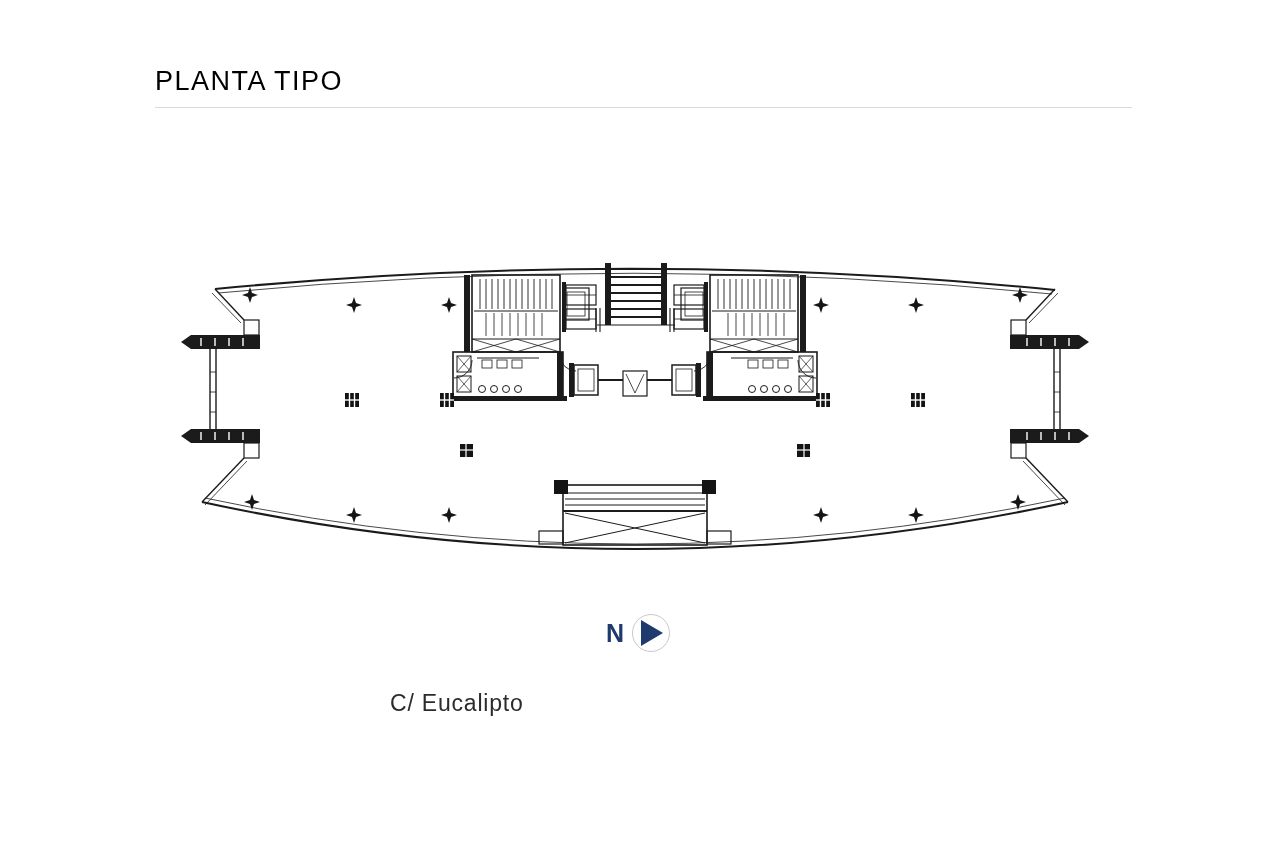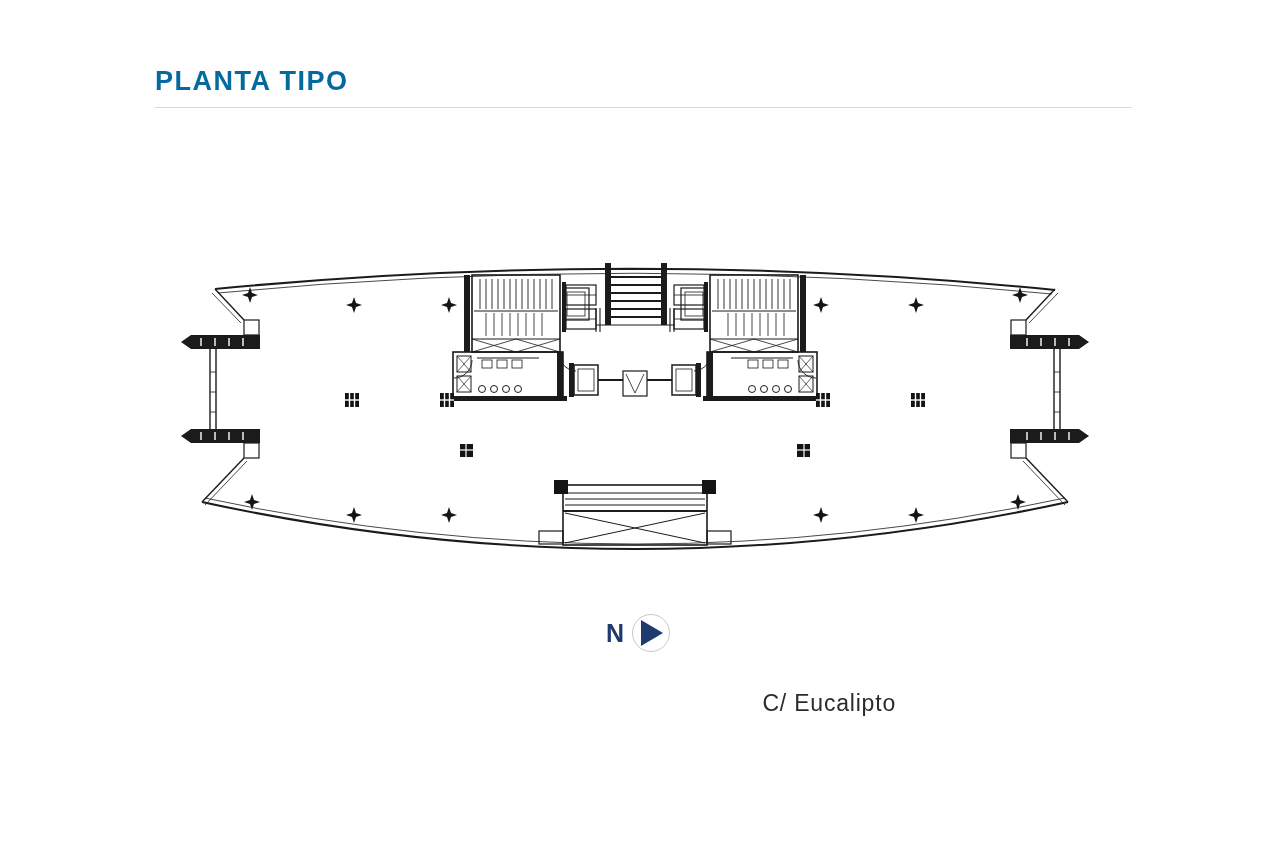--- a/index.html
+++ b/index.html
@@ -3,22 +3,22 @@
 <meta charset="utf-8">
 <style>
   html,body{margin:0;padding:0;}
   body{
     width:1280px;height:853px;background:#ffffff;position:relative;
     font-family:"Liberation Sans", sans-serif;overflow:hidden;
   }
   .abs{position:absolute;}
   #page-title{
     left:155px;top:66px;
-    font-size:27px;font-weight:700;letter-spacing:1.5px;
-    color:#0369a1;
+    font-size:27px;font-weight:400;letter-spacing:1.5px;
+    color:#000000;
   }
   #title-rule{
     left:155px;top:107px;width:977px;height:1px;background:#d9d9d9;
   }
   #plan-wrap{left:177px;top:252px;width:916px;height:312px;}
   #plan-wrap svg{display:block;}
   #compass{
     left:606px;top:614px;display:flex;align-items:center;gap:7px;
   }
   #compass .n-label{
@@ -27,21 +27,21 @@
   #compass .circle{
     width:38px;height:38px;border:1px solid #c9c9c9;border-radius:50%;
     position:relative;box-sizing:border-box;background:#fff;
   }
   #compass .tri{
     position:absolute;left:8px;top:5px;width:0;height:0;
     border-left:22px solid #1f3b6e;
     border-top:13px solid transparent;border-bottom:13px solid transparent;
   }
   #street-label{
-    left:390px;top:690px;width:506px;text-align:right;
+    left:390px;top:690px;width:506px;text-align:left;
     font-size:23px;font-weight:400;color:#2b2b2b;letter-spacing:0.8px;
   }
 </style>
 </head>
 <body>
 
 <div class="abs" id="page-title">PLANTA TIPO</div>
 <div class="abs" id="title-rule"></div>
 
 <div class="abs" id="plan-wrap">

